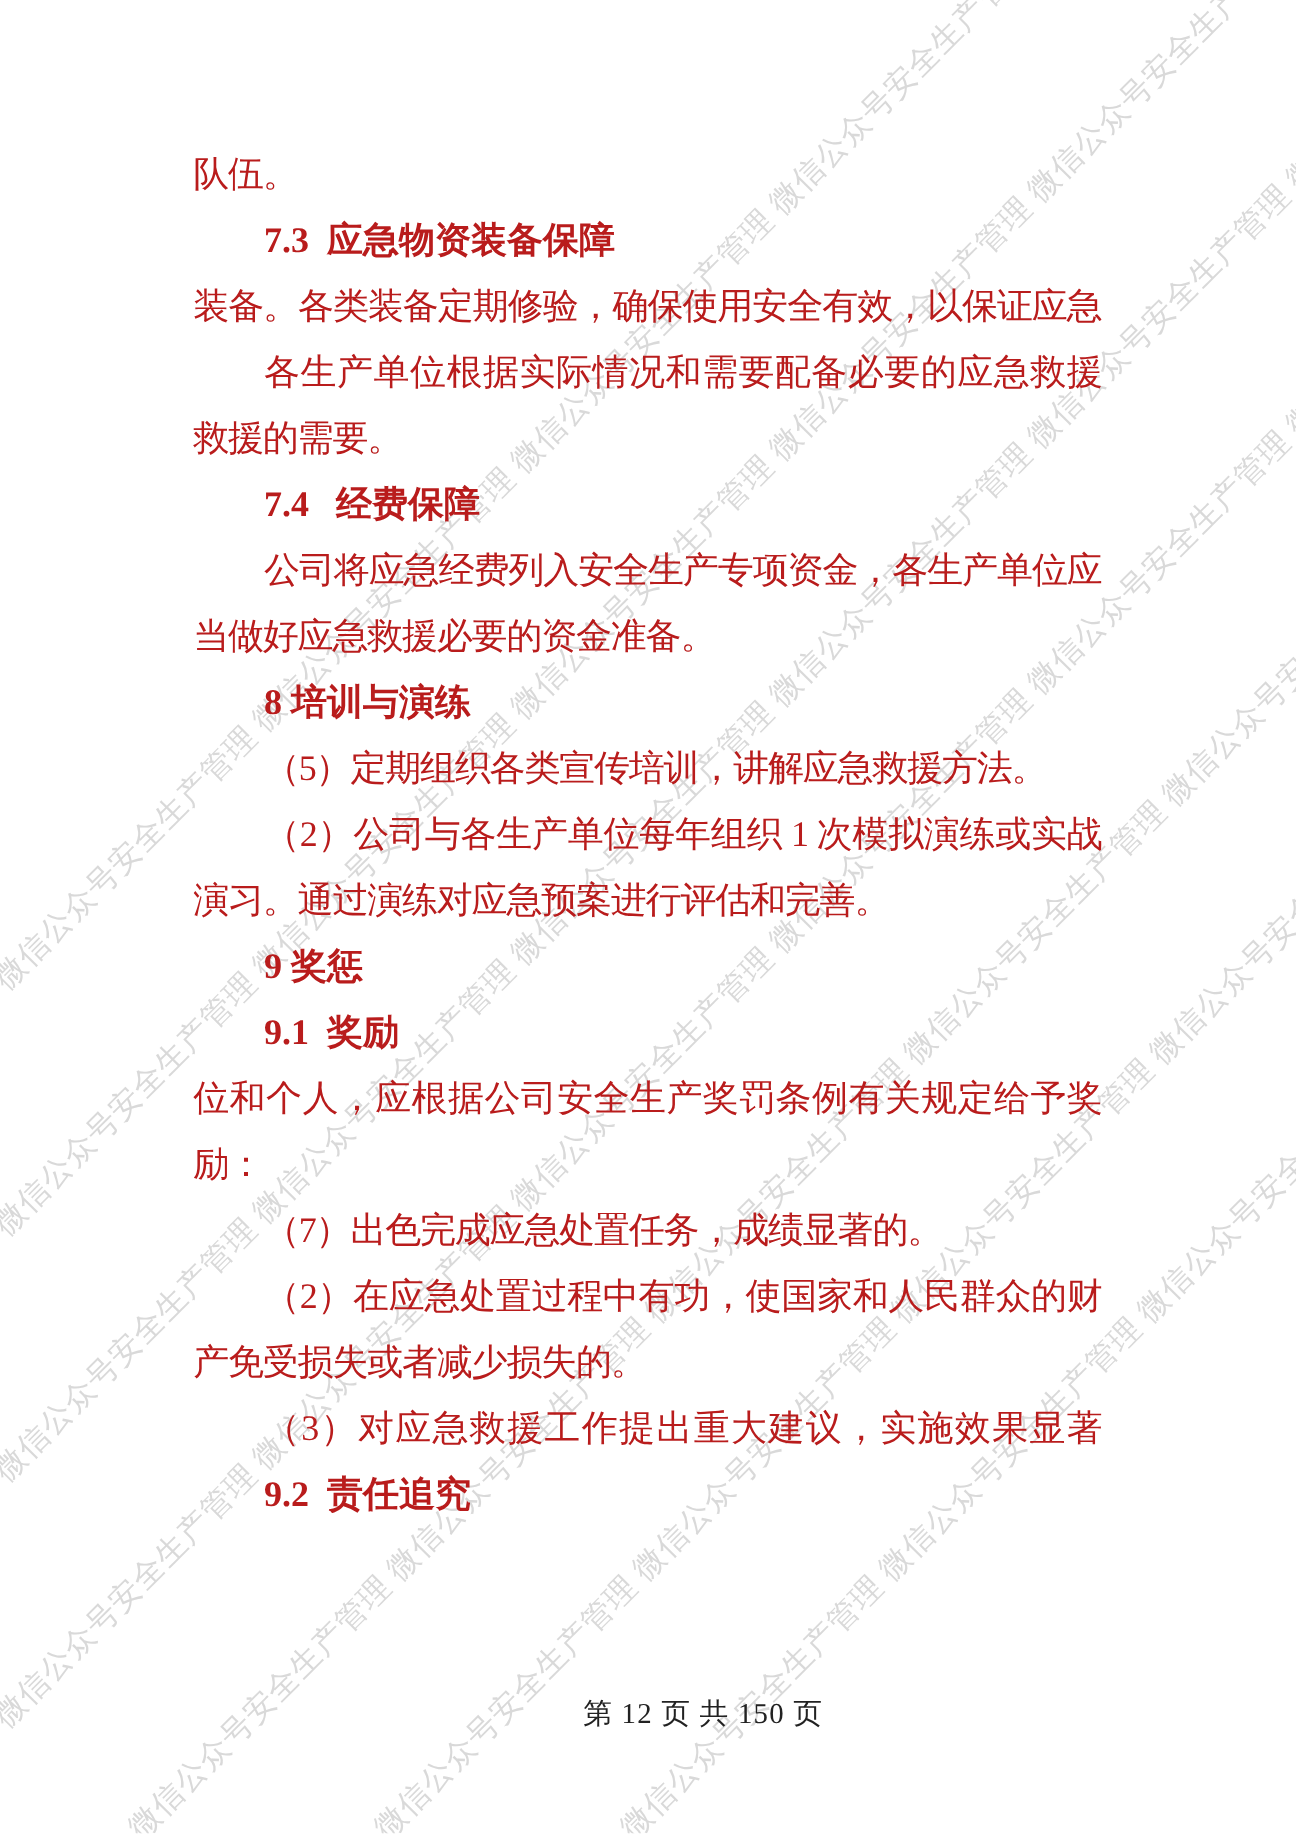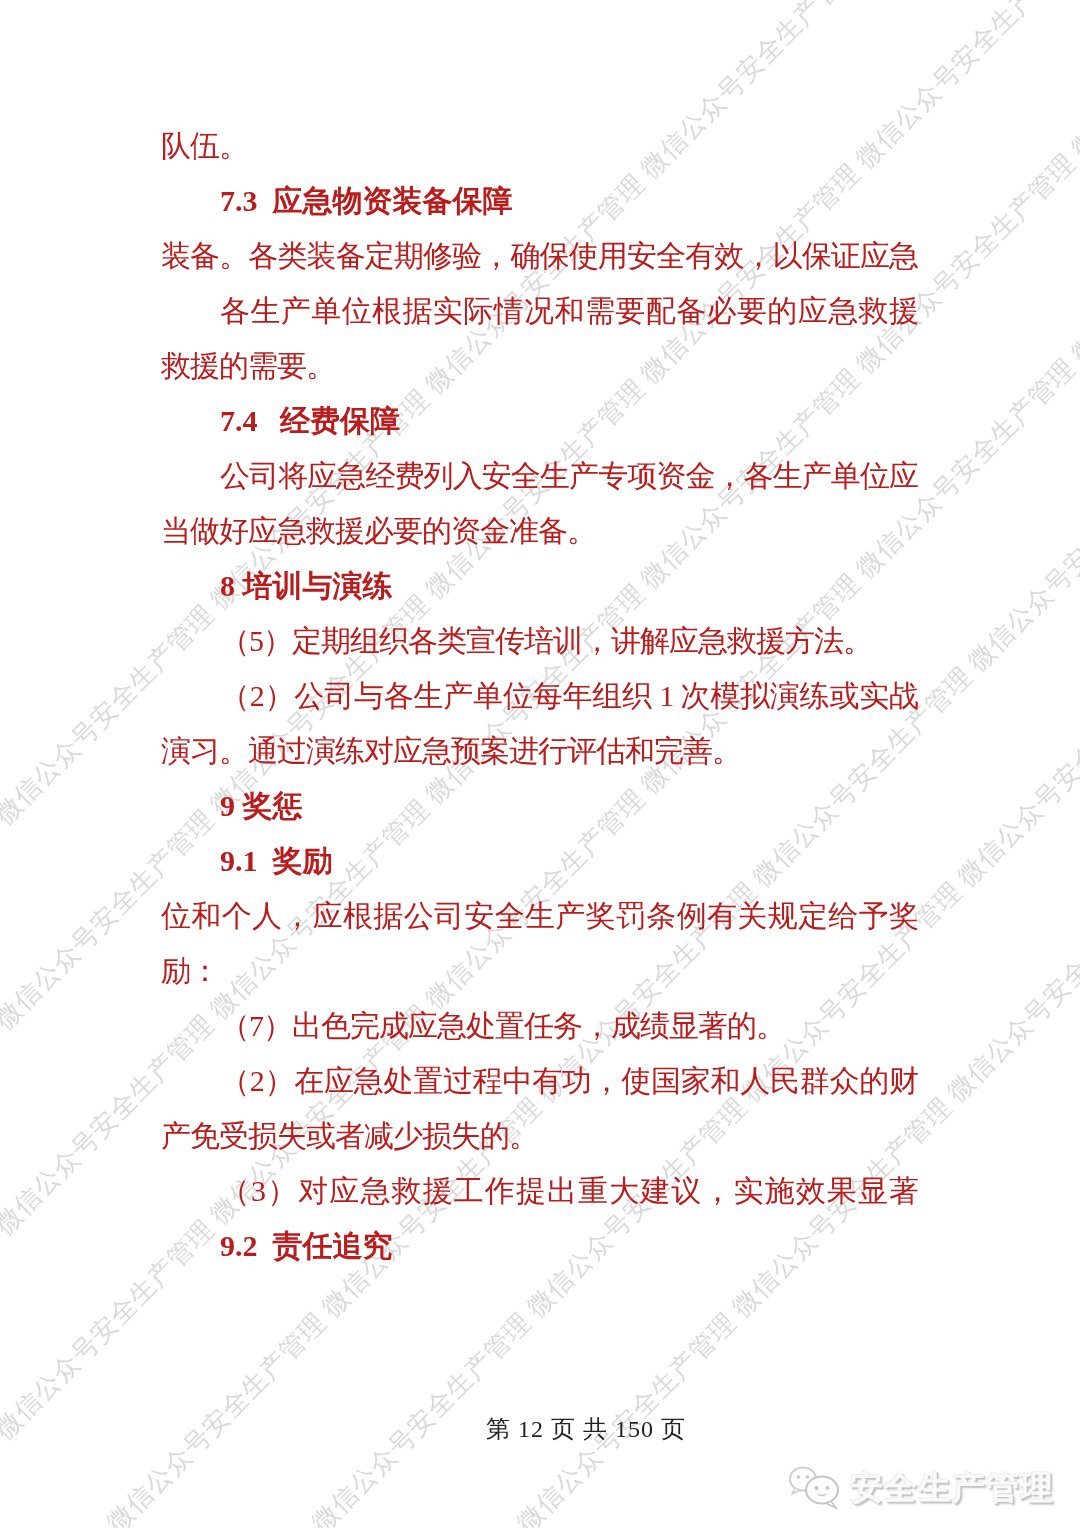--- a/index.html
+++ b/index.html
@@ -88,34 +88,14 @@
       <div class="line plain">励：</div>
       <div class="line single">（7）出色完成应急处置任务，成绩显著的。</div>
       <div class="line first">（2）在应急处置过程中有功，使国家和人民群众的财</div>
       <div class="line plain">产免受损失或者减少损失的。</div>
       <div class="line single-wide">（3）对应急救援工作提出重大建议，实施效果显著的。</div>
       <div class="line heading">9.2  责任追究</div>
     </div>
 
   <div class="footer">第 12 页 共 150 页</div>
 
-  <div class="brand">
-    <svg class="brand-icon" width="56" height="52" viewBox="0 0 56 52">
-
-      <g>
-        <ellipse cx="16" cy="17" rx="13" ry="11.5" fill="#fdfdfd" stroke="#cfcfcf" stroke-width="2"></ellipse>
-        <path d="M8 26 L5 32 L13 28 Z" fill="#fdfdfd" stroke="#cfcfcf" stroke-width="1.5"></path>
-        <circle cx="11.5" cy="15" r="1.8" fill="#c9c9c9"></circle>
-        <circle cx="20.5" cy="15" r="1.8" fill="#c9c9c9"></circle>
-      </g>
-
-      <g>
-        <ellipse cx="35" cy="28" rx="16" ry="13.5" fill="#fdfdfd" stroke="#c6c6c6" stroke-width="2"></ellipse>
-        <path d="M44 39 L49 46 L39 41.5 Z" fill="#fdfdfd" stroke="#c6c6c6" stroke-width="1.5"></path>
-        <circle cx="29.5" cy="26" r="2" fill="#c4c4c4"></circle>
-        <circle cx="40.5" cy="26" r="2" fill="#c4c4c4"></circle>
-        <path d="M31 32 Q35 35 39 32" fill="none" stroke="#c9c9c9" stroke-width="1.5"></path>
-      </g>
-    </svg>
-    <span class="brand-name">安全生产管理</span>
-  </div>
 
 </div>
 
 </body></html>

